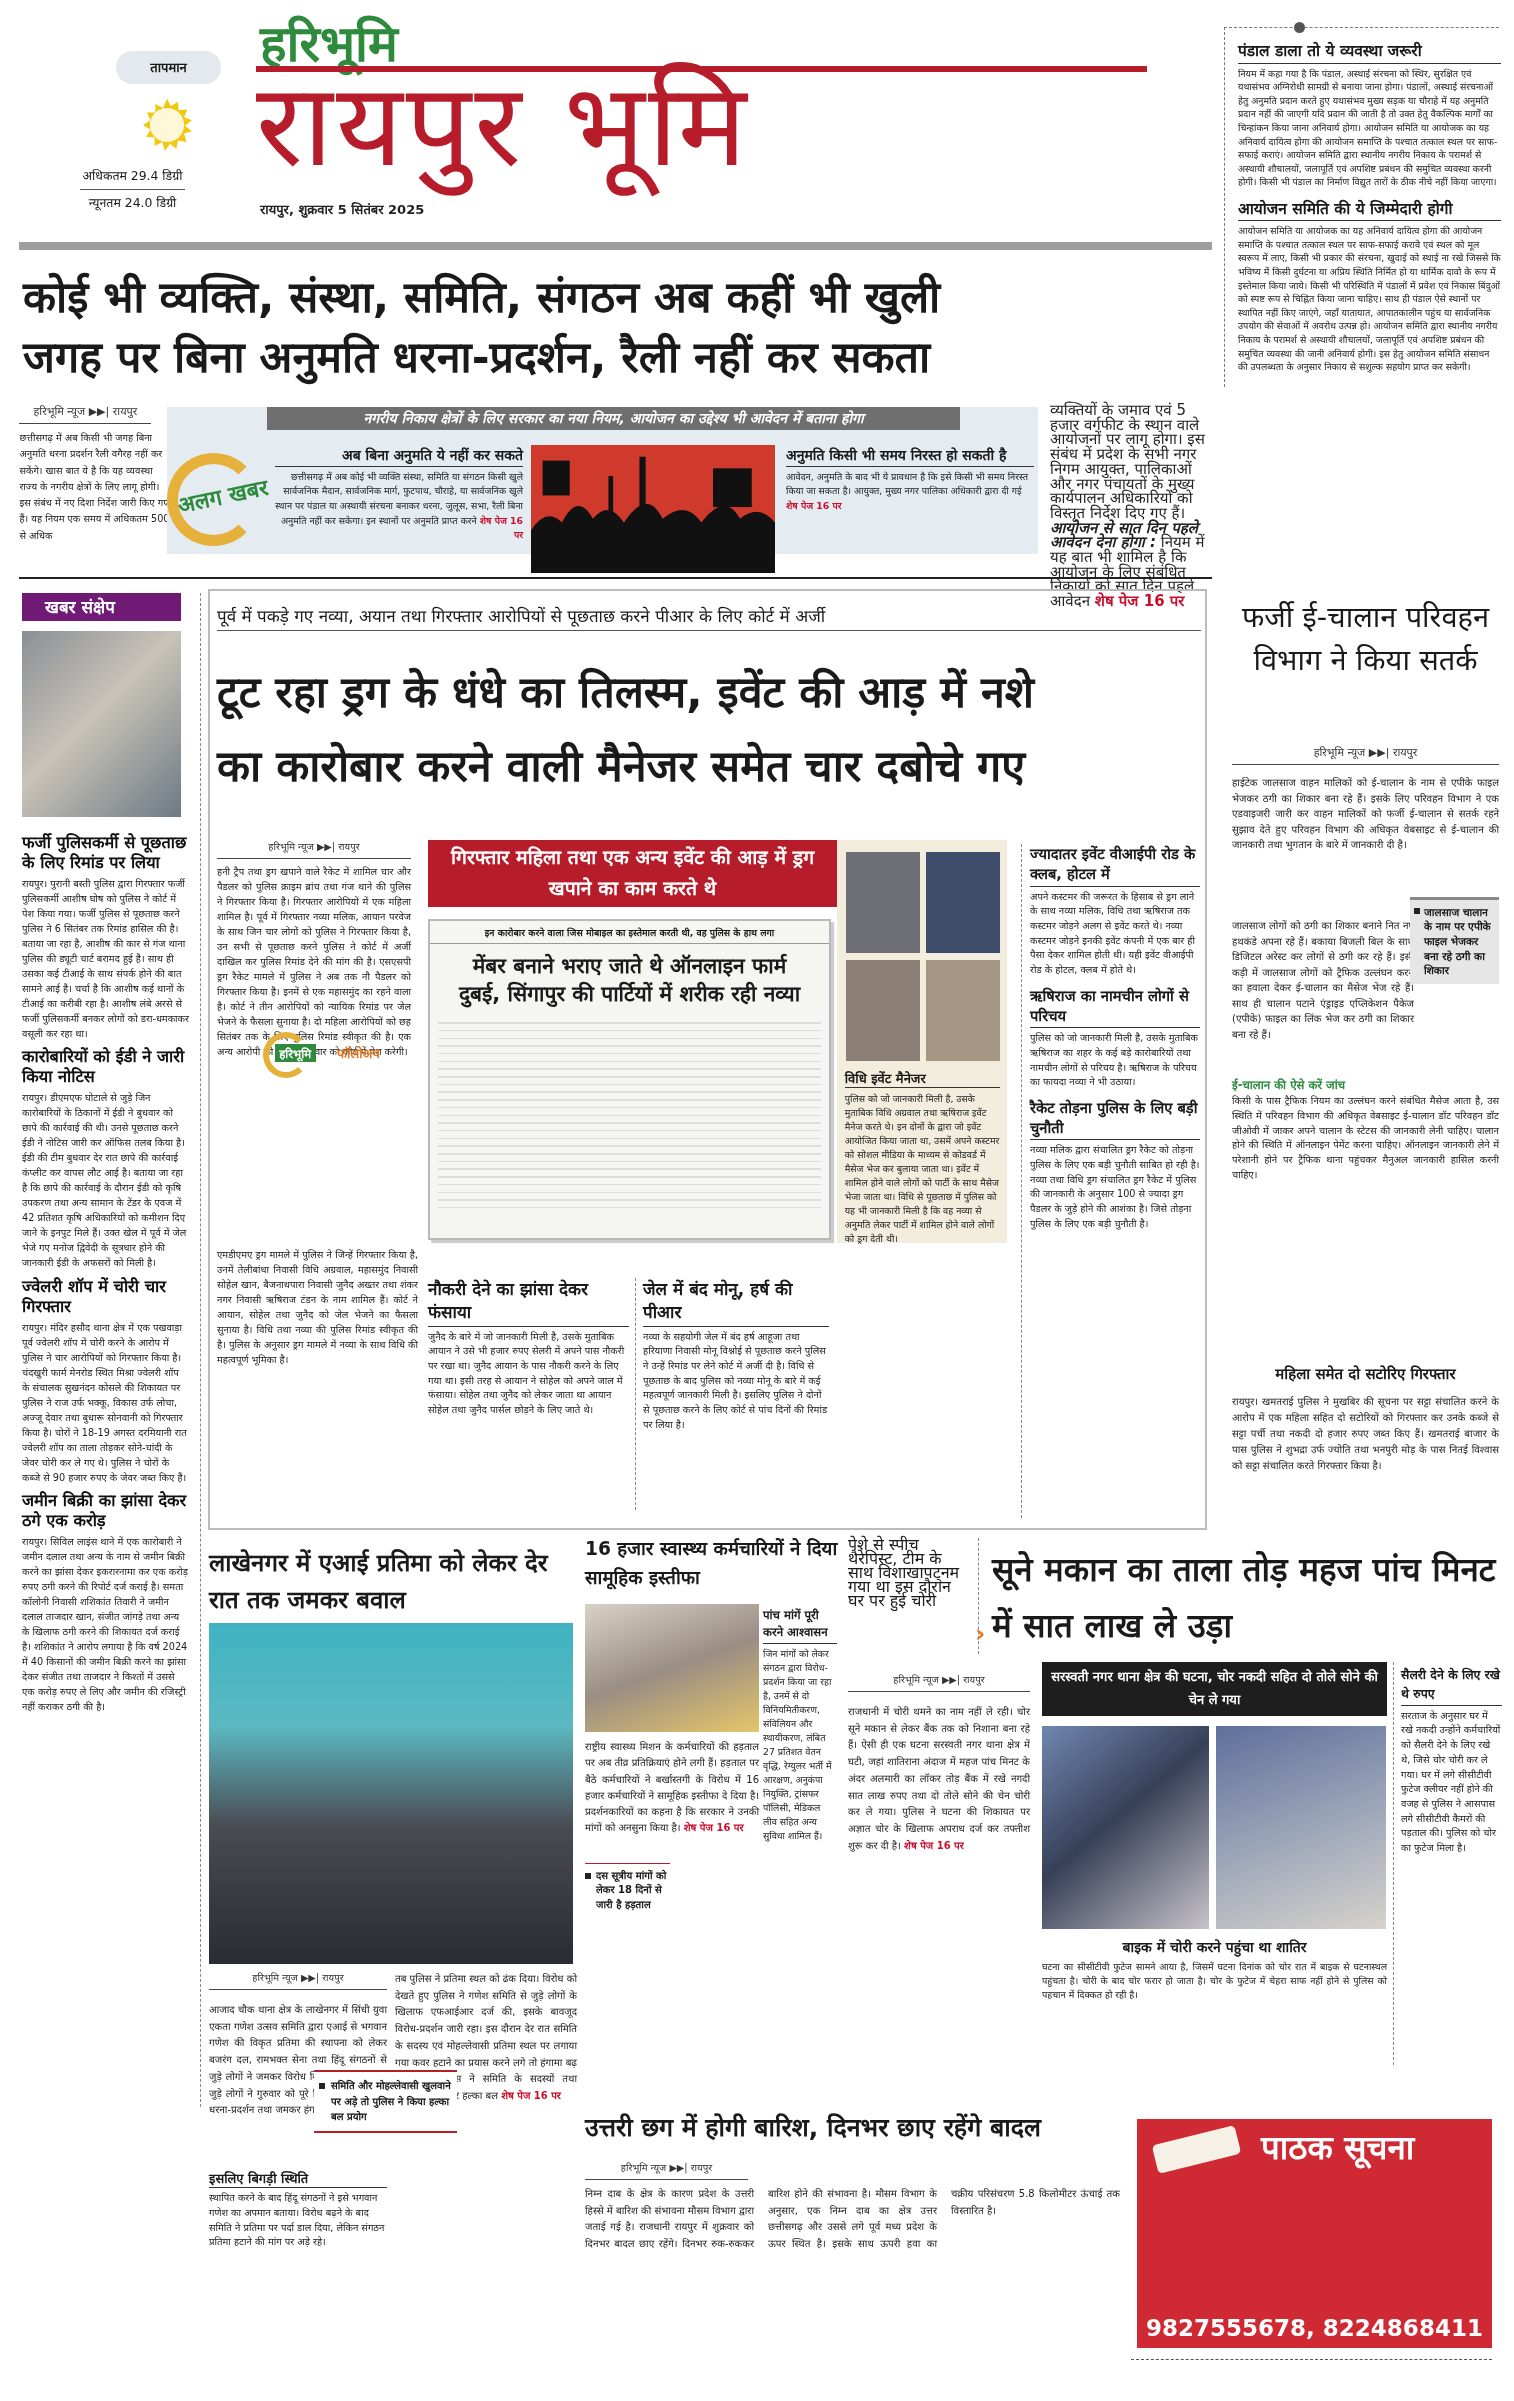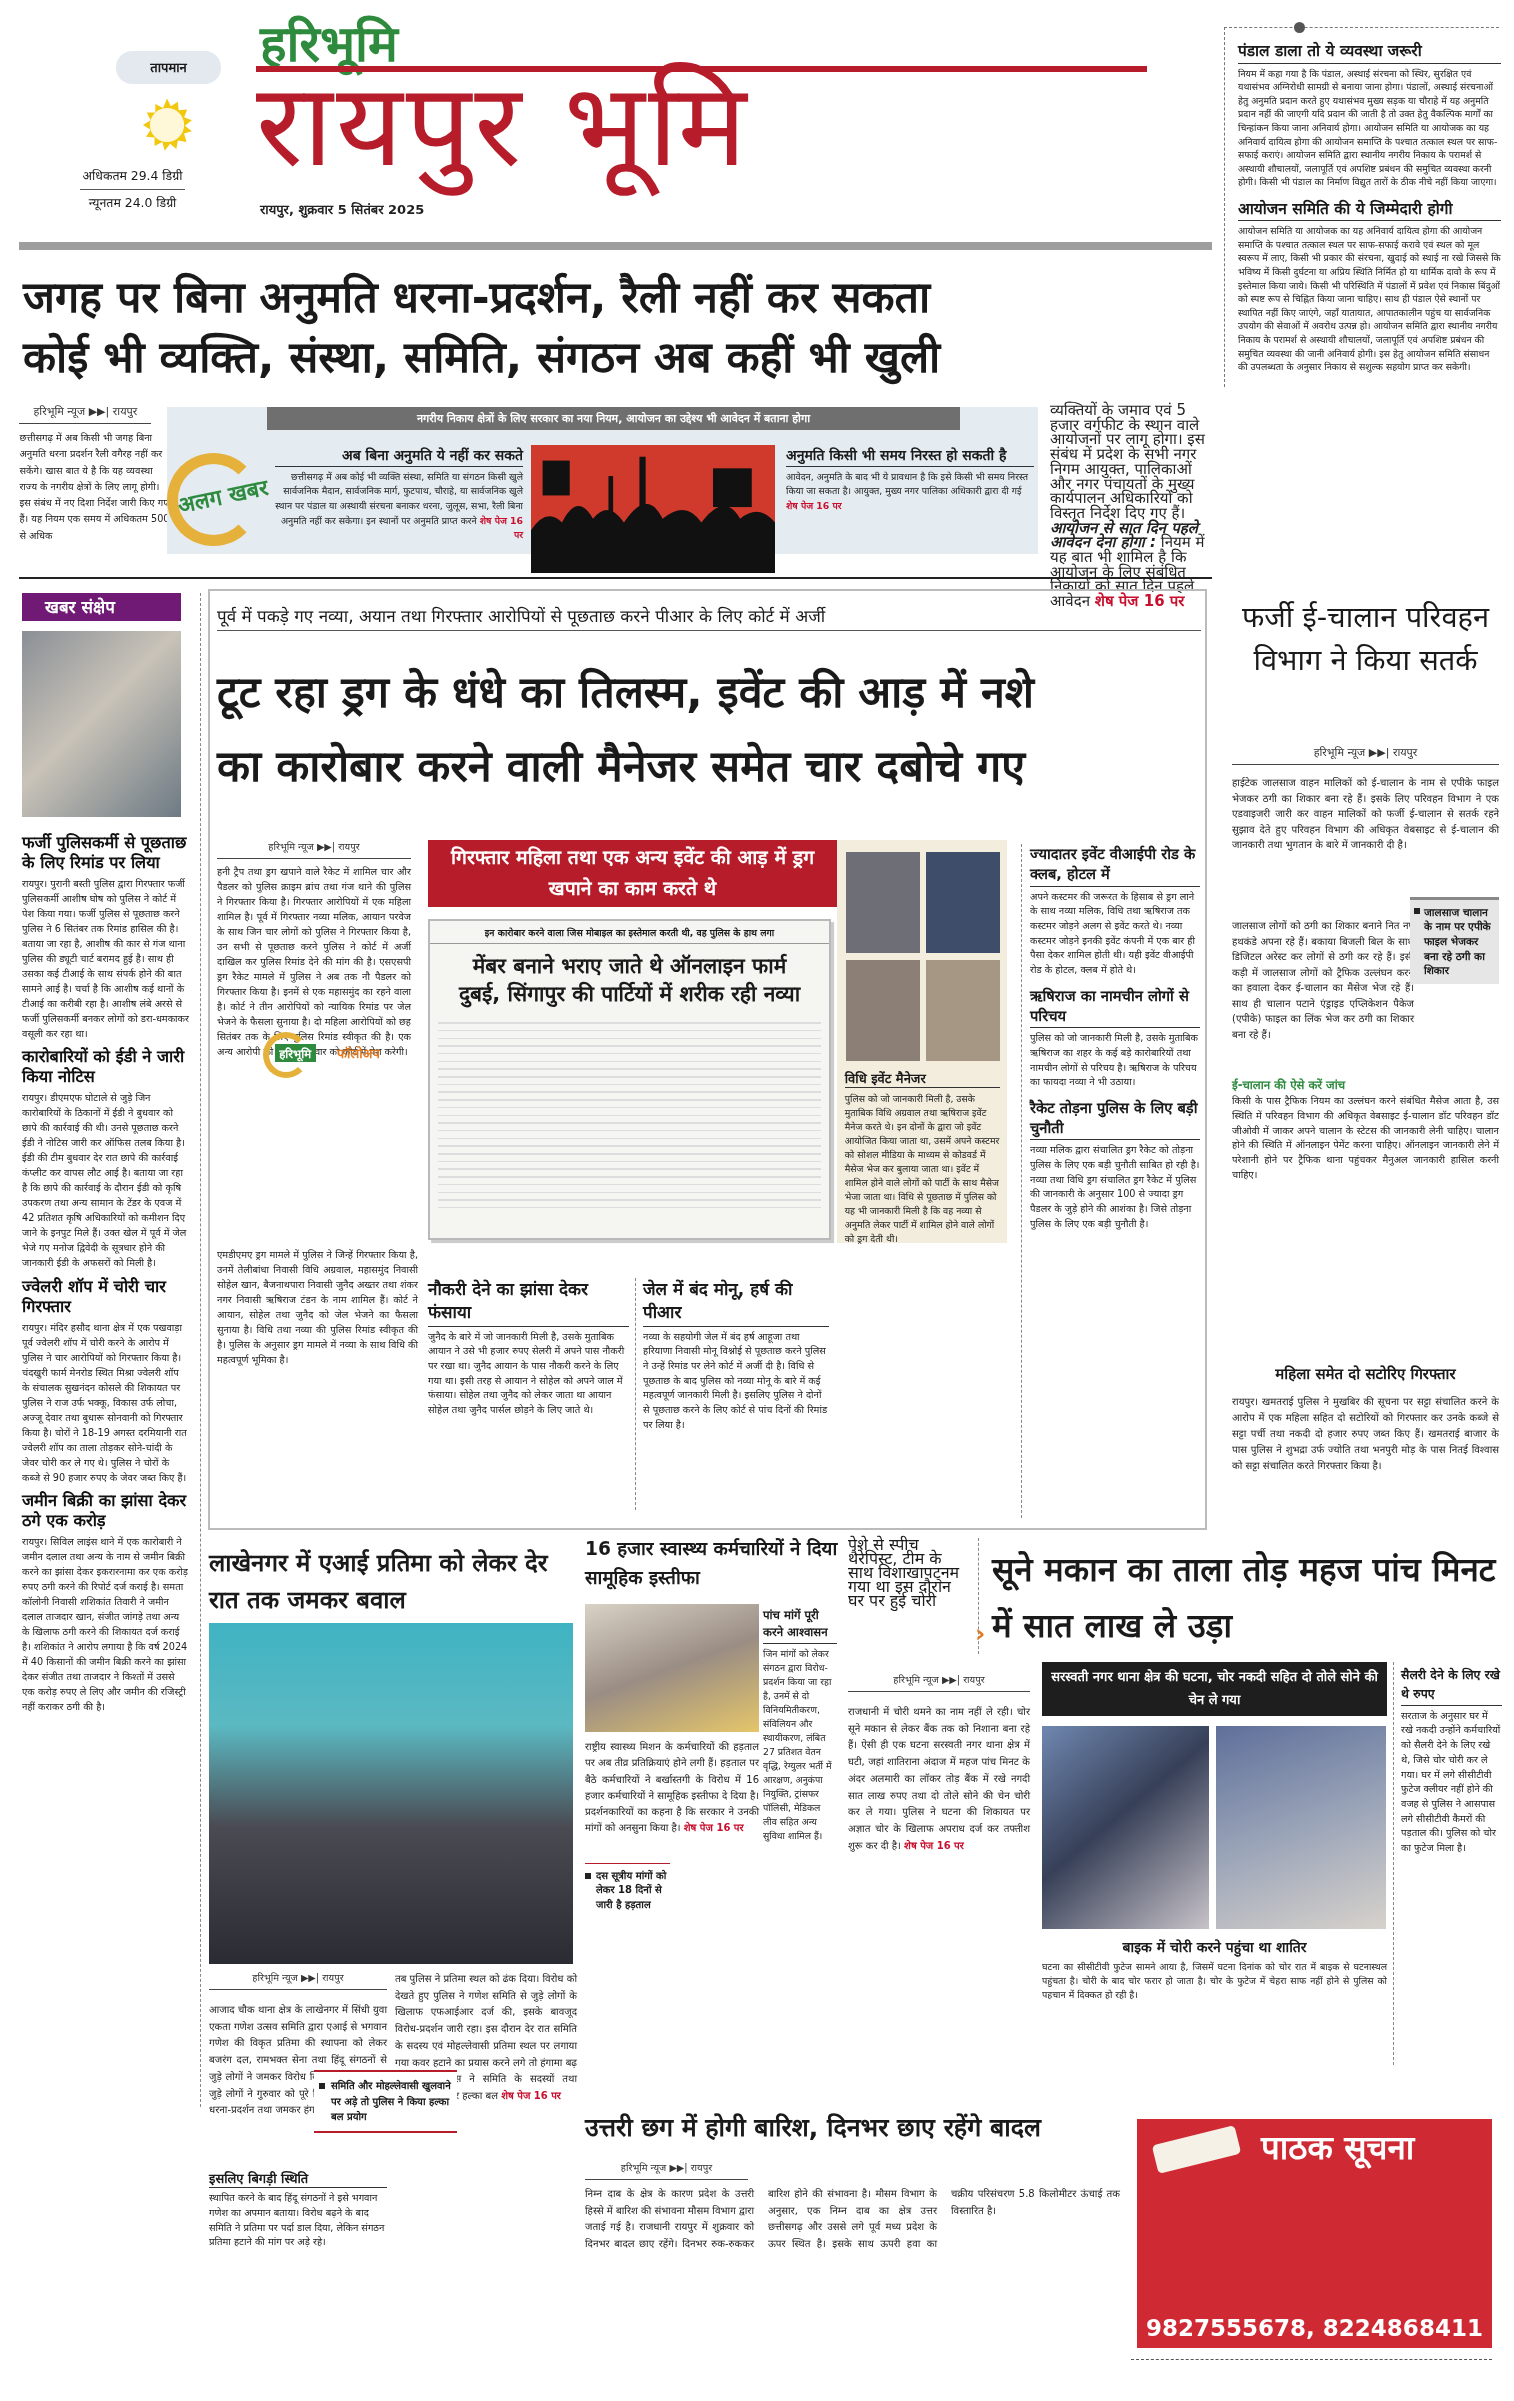--- a/index.html
+++ b/index.html
@@ -40,31 +40,31 @@
 <div class="abs" style="left:1294px;top:22px;width:11px;height:11px;background:#555;border-radius:50%;"></div>
 <div class="abs" style="left:1238px;top:39px;width:263px;">
   <div class="underline-head" style="font-size:15.5px;">पंडाल डाला तो ये व्यवस्था जरूरी</div>
   <div class="small-text" style="margin-top:3.1px;font-size:9.3px;line-height:13.6px;">नियम में कहा गया है कि पंडाल, अस्थाई संरचना को स्थिर, सुरक्षित एवं यथासंभव अग्निरोधी सामग्री से बनाया जाना होगा। पंडालों, अस्थाई संरचनाओं हेतु अनुमति प्रदान करते हुए यथासंभव मुख्य सड़क या चौराहे में यह अनुमति प्रदान नहीं की जाएगी यदि प्रदान की जाती है तो उक्त हेतु वैकल्पिक मार्गों का चिन्हांकन किया जाना अनिवार्य होगा। आयोजन समिति या आयोजक का यह अनिवार्य दायित्व होगा की आयोजन समाप्ति के पश्चात तत्काल स्थल पर साफ-सफाई कराएं। आयोजन समिति द्वारा स्थानीय नगरीय निकाय के परामर्श से अस्थायी शौचालयों, जलापूर्ति एवं अपशिष्ट प्रबंधन की समुचित व्यवस्था करनी होगी। किसी भी पंडाल का निर्माण विद्युत तारों के ठीक नीचे नहीं किया जाएगा।</div>
   <div class="underline-head" style="font-size:15.5px;margin-top:7.7px;">आयोजन समिति की ये जिम्मेदारी होगी</div>
   <div class="small-text" style="margin-top:3.1px;font-size:9.3px;line-height:13.6px;">आयोजन समिति या आयोजक का यह अनिवार्य दायित्व होगा की आयोजन समाप्ति के पश्चात तत्काल स्थल पर साफ-सफाई करावे एवं स्थल को मूल स्वरूप में लाए, किसी भी प्रकार की संरचना, खुदाई को स्थाई ना रखे जिससे कि भविष्य में किसी दुर्घटना या अप्रिय स्थिति निर्मित हो या धार्मिक दावो के रूप में इस्तेमाल किया जाये। किसी भी परिस्थिति में पंडालों में प्रवेश एवं निकास बिंदुओं को स्पष्ट रूप से चिह्नित किया जाना चाहिए। साथ ही पंडाल ऐसे स्थानों पर स्थापित नहीं किए जाएंगे, जहाँ यातायात, आपातकालीन पहुंच या सार्वजनिक उपयोग की सेवाओं में अवरोध उत्पन्न हो। आयोजन समिति द्वारा स्थानीय नगरीय निकाय के परामर्श से अस्थायी शौचालयों, जलापूर्ति एवं अपशिष्ट प्रबंधन की समुचित व्यवस्था की जानी अनिवार्य होगी। इस हेतु आयोजन समिति संसाधन की उपलब्धता के अनुसार निकाय से सशुल्क सहयोग प्राप्त कर सकेगी।</div>
 </div>
 
 <div class="abs gray-rule" style="left:19.4px;top:242px;width:1193px;"></div>
 <div class="abs" style="left:23px;top:267px;width:1185px;font-size:43px;font-weight:bold;line-height:60px;white-space:nowrap;">
+  <div>कोई भी व्यक्ति, संस्था, समिति, संगठन अब कहीं भी खुली</div>
   <div>जगह पर बिना अनुमति धरना-प्रदर्शन, रैली नहीं कर सकता</div>
-  <div>कोई भी व्यक्ति, संस्था, समिति, संगठन अब कहीं भी खुली</div>
 </div>
 
 <div class="abs byline" style="left:19.4px;top:403px;width:132px;">
   <span>हरिभूमि न्यूज</span> <span class="arrows">▶▶|</span> <span>रायपुर</span>
 </div>
 <div class="abs small-text" style="left:19.4px;top:430px;width:151px;font-size:9.7px;line-height:16.3px;">छत्तीसगढ़ में अब किसी भी जगह बिना अनुमति धरना प्रदर्शन रैली वगैरह नहीं कर सकेंगे। खास बात ये है कि यह व्यवस्था राज्य के नगरीय क्षेत्रों के लिए लागू होगी। इस संबंध में नए दिशा निर्देश जारी किए गए हैं। यह नियम एक समय में अधिकतम 500 से अधिक</div>
 
 <div class="abs" style="left:167px;top:407px;width:871px;height:147px;background:#e4ecf2;"></div>
-<div class="abs" style="left:267px;top:407px;width:693px;height:23px;background:#6f6f6f;color:#fff;font-weight:bold;font-size:11px;text-align:center;line-height:23px;white-space:nowrap;overflow:hidden;">नगरीय निकाय क्षेत्रों के लिए सरकार का नया नियम, आयोजन का उद्देश्य भी आवेदन में बताना होगा</div>
+<div class="abs" style="left:267px;top:407px;width:693px;height:23px;background:#6f6f6f;color:#fff;font-weight:bold;font-size:14px;text-align:center;line-height:23px;white-space:nowrap;overflow:hidden;font-style:italic;">नगरीय निकाय क्षेत्रों के लिए सरकार का नया नियम, आयोजन का उद्देश्य भी आवेदन में बताना होगा</div>
 <div class="abs" style="left:167px;top:453px;width:93px;height:93px;border-radius:50%;border:11px solid #e6b13a;border-right-color:transparent;"></div>
 <div class="abs" style="left:177px;top:480px;font-size:22px;font-weight:bold;color:#2e8b3e;transform:rotate(-12deg);white-space:nowrap;"><span>अलग खबर</span></div>
 <div class="abs" style="left:275px;top:445px;width:248px;">
   <div class="underline-head" style="font-size:14px;text-align:right;">अब बिना अनुमति ये नहीं कर सकते</div>
   <div class="small-text" style="font-size:9.3px;line-height:14.7px;text-align:right;margin-top:3.1px;"><span>छत्तीसगढ़ में अब कोई भी व्यक्ति संस्था, समिति या संगठन किसी खुले सार्वजनिक मैदान, सार्वजनिक मार्ग, फुटपाथ, चौराहे, या सार्वजनिक खुले स्थान पर पंडाल या अस्थायी संरचना बनाकर धरना, जुलूस, सभा, रैली बिना अनुमति नहीं कर सकेगा। इन स्थानों पर अनुमति प्राप्त करने</span> <span class="see-more">शेष पेज 16 पर</span></div>
 </div>
 <div class="abs photo" style="left:531px;top:445px;width:244px;height:128px;background:#d23a2e;overflow:hidden;">
   <svg width="244" height="128" viewBox="0 0 315 165">
       <rect width="315" height="165" fill="#cf3a2c"></rect>
       <path d="M0,165 L0,110 Q20,80 40,100 Q60,60 80,95 Q100,70 120,100 Q150,55 170,95 Q200,70 220,100 Q250,60 270,95 Q295,75 315,100 L315,165 Z" fill="#111"></path>

